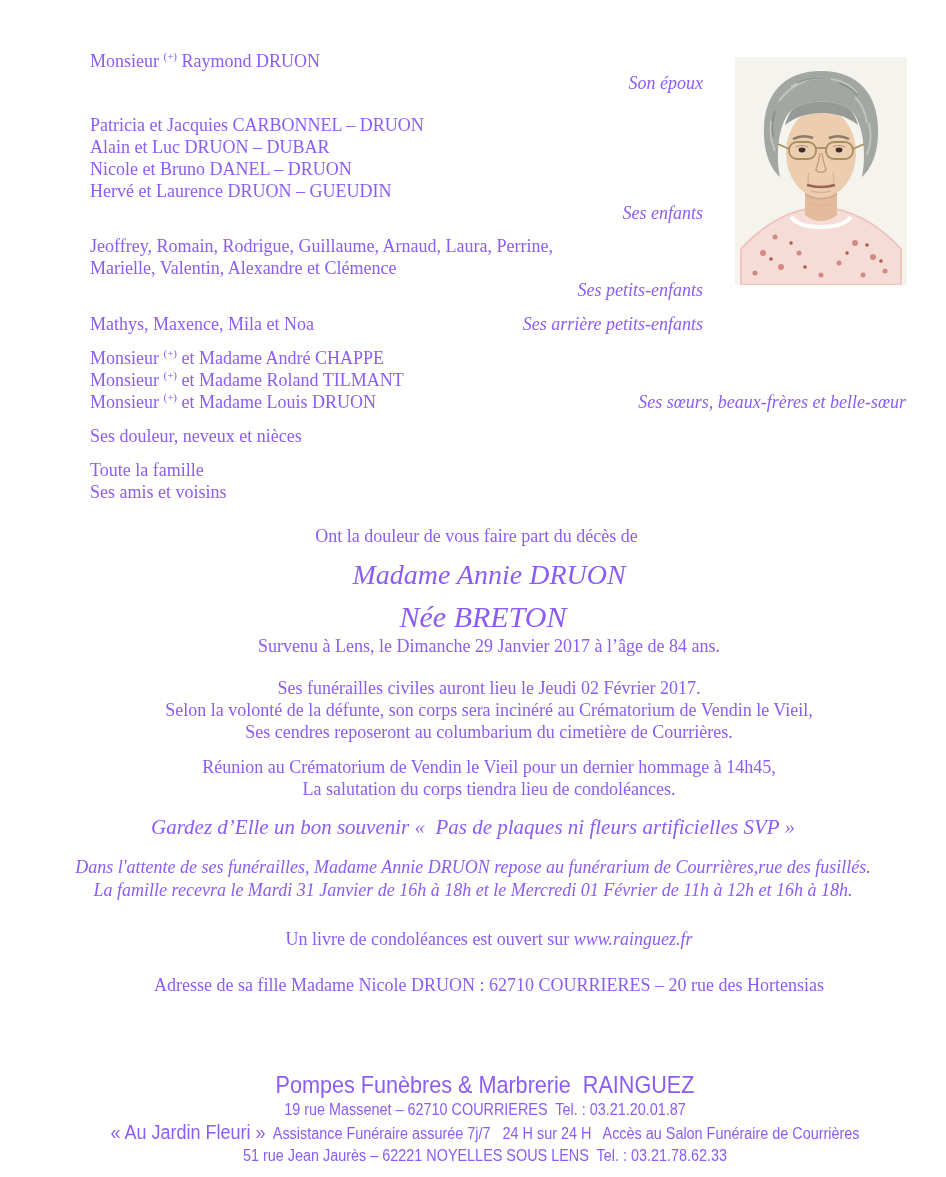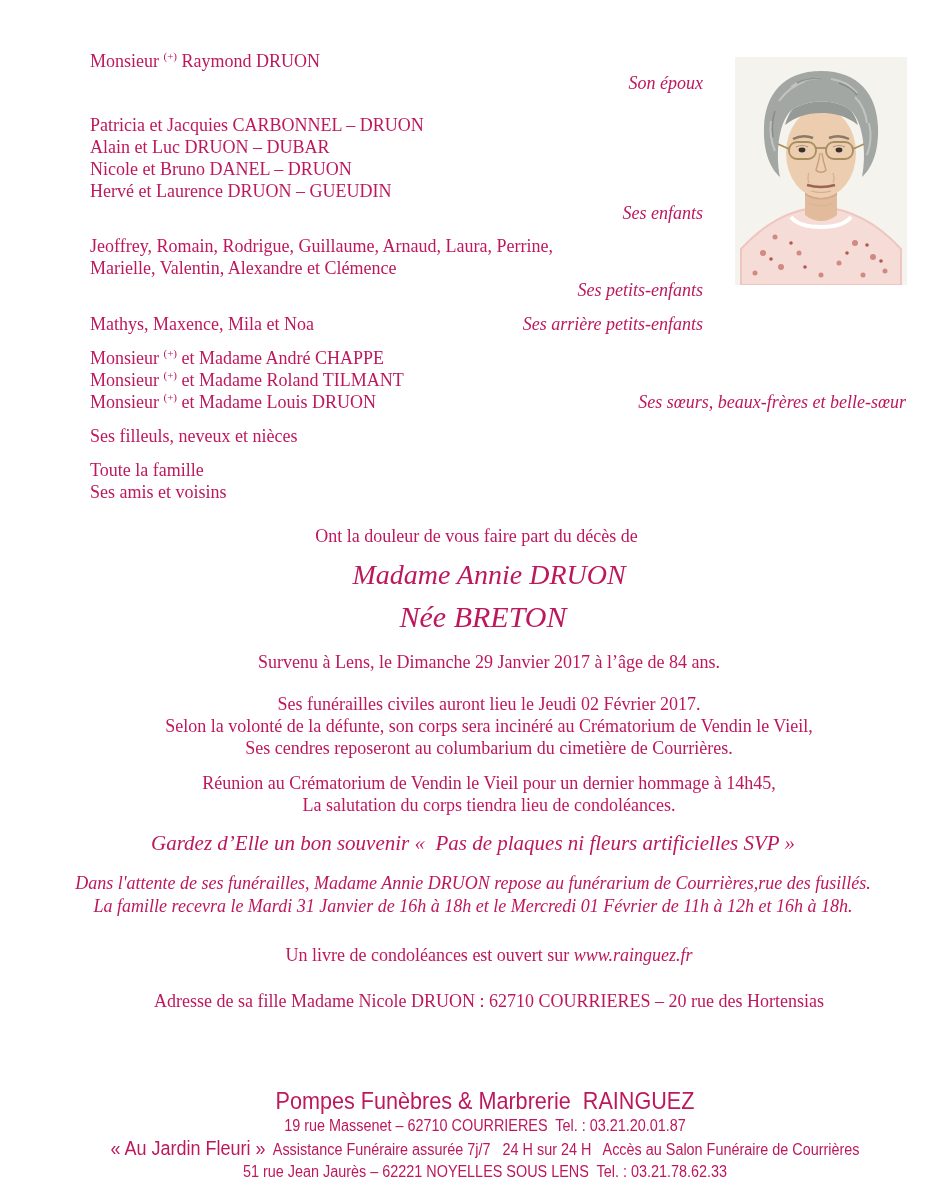--- a/index.html
+++ b/index.html
@@ -1,41 +1,41 @@
 <!DOCTYPE html>
 <html><head>
 <meta charset="utf-8">
 <style>
   html,body { margin:0; padding:0; background:#ffffff; }
   .page {
     position:relative;
     width:946px; height:1177px;
     background:#ffffff;
     font-family:"Liberation Serif", serif;
-    font-size:18px; color:#be185d;
+    font-size:18px; color:#8b5cf6;
     overflow:hidden;
   }
   .mourners {
     position:absolute; left:90px; top:50px;
     width:613px; line-height:22px;
   }
   .m-line { white-space:pre-wrap; }
   .lbl { text-align:right; font-style:italic; }
   .sup { vertical-align:super; font-size:11px; line-height:0; }
   .gap20 { height:20px; } .gap12 { height:12px; } .gap11 { height:11px; }
   .row-split { display:flex; justify-content:space-between; align-items:baseline; }
   .sisters { width:816px; }
   .photo { position:absolute; left:735px; top:57px; width:172px; height:228px; }
   .photo svg { display:block; }
 
   .center-col { text-align:center; padding-left:32px; line-height:22px; }
   .intro { margin-top:22px;padding-left:7px; }
   .deceased-name { font-style:italic; font-size:28px; line-height:48px; margin-top:4px; }
   .maiden-name { font-style:italic; font-size:30px; line-height:36px;padding-left:20px; }
-  .survenu { margin-top:16px; }
+  .survenu { }
   .funeral { margin-top:20px; }
   .ceremony { margin-top:13px; }
   .motto {
     margin-top:12px; text-align:center;
     font-style:italic; font-size:21px; line-height:30px; white-space:pre-wrap;
   }
   .visitation { margin-top:14px; padding-left:0; font-style:italic; font-size:18px; line-height:23px; }
   .condolence { margin-top:26px; }
   .condolence .url { font-style:italic; }
   .daughter-address { margin-top:24px; }
@@ -160,21 +160,21 @@
     <div class="sisters">
       <div class="m-line"><span>Monsieur </span><span class="sup">(+)</span><span> et Madame André CHAPPE</span></div>
       <div class="m-line"><span>Monsieur </span><span class="sup">(+)</span><span> et Madame Roland TILMANT</span></div>
       <div class="row-split">
         <span><span>Monsieur </span><span class="sup">(+)</span><span> et Madame Louis DRUON</span></span>
         <span class="lbl">Ses sœurs, beaux-frères et belle-sœur</span>
       </div>
     </div>
     <div class="gap12"></div>
 
-    <div class="m-line">Ses filleuls, neveux et nièces</div>
+    <div class="m-line">Ses douleur, neveux et nièces</div>
     <div class="gap12"></div>
 
     <div class="m-line">Toute la famille</div>
     <div class="m-line">Ses amis et voisins</div>
   </section>
 
   <div class="flow">
 
     <div class="center-col intro">Ont la douleur de vous faire part du décès de</div>
 

